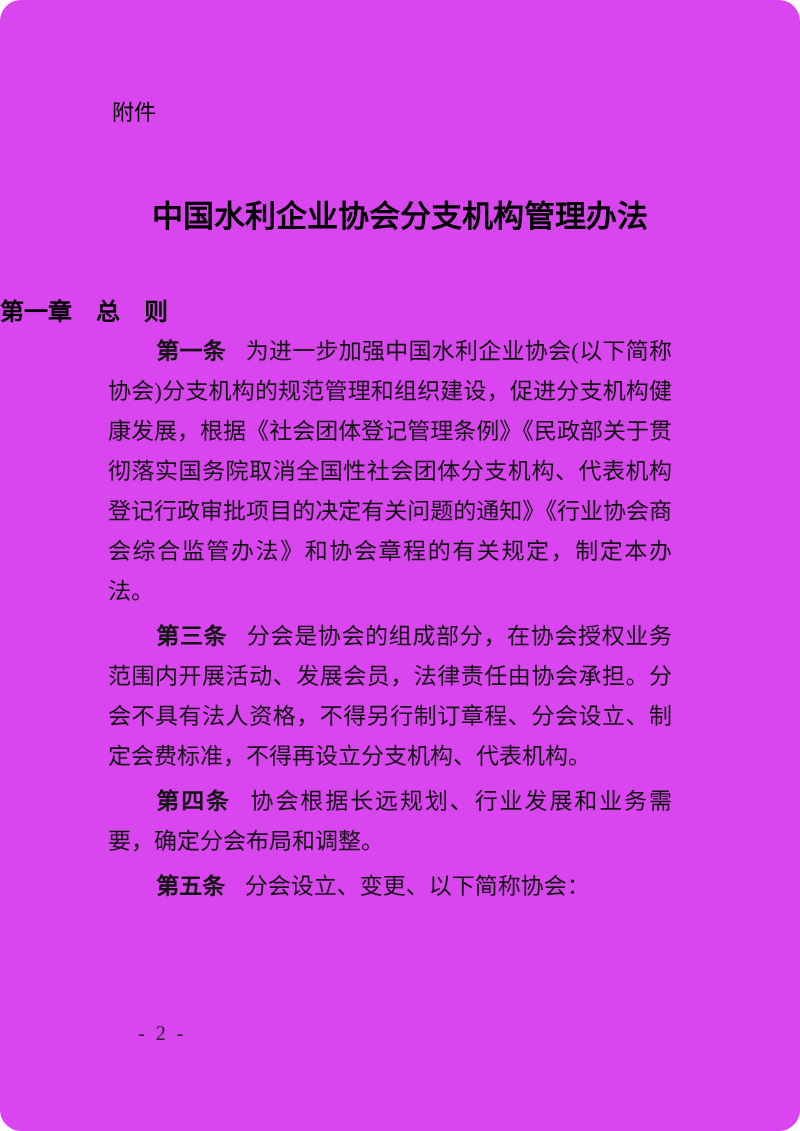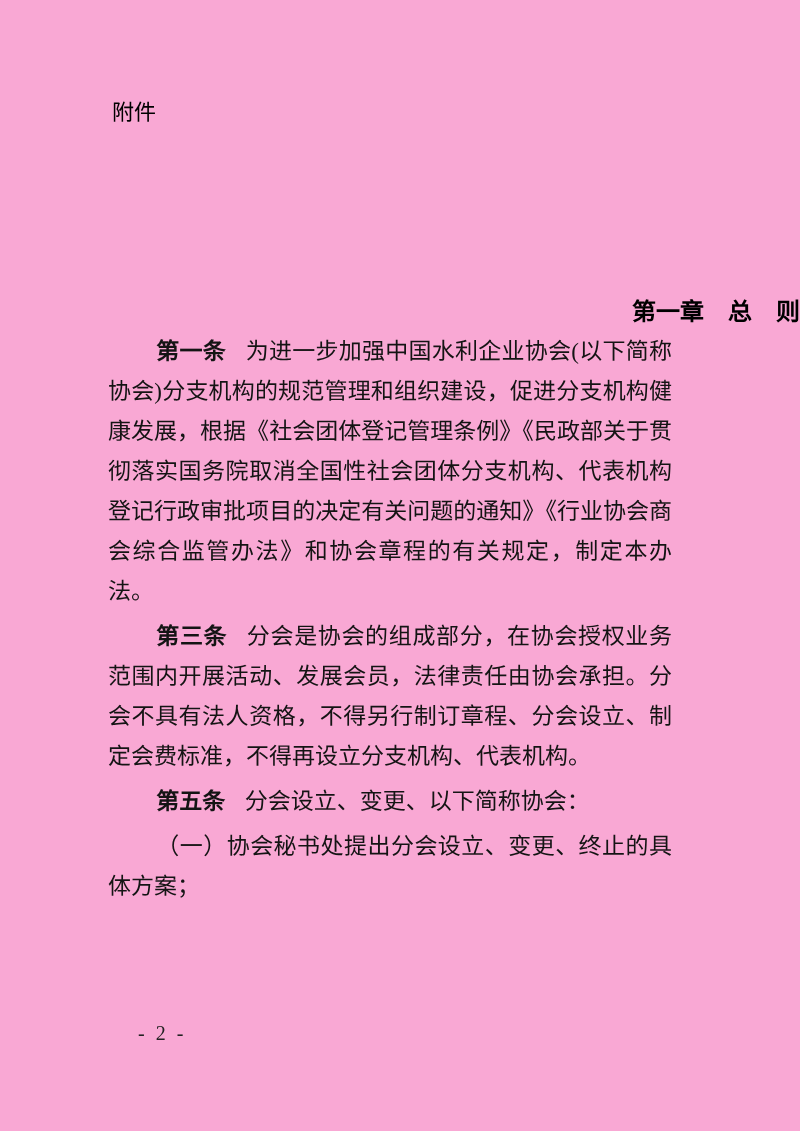--- a/index.html
+++ b/index.html
@@ -4,24 +4,25 @@
 <style>
   html, body {
     margin: 0;
     padding: 0;
     background: #ffffff;
   }
   .page {
     position: relative;
     width: 800px;
     height: 1131px;
-    background: #f9a8d4;
+    background: #d946ef;
     color: #000000;
     overflow: hidden;
     font-family: "Liberation Serif", serif;
+    border-radius: 21px;
   }
   .attachment-label {
     position: absolute;
     left: 112px;
     top: 100px;
     font-size: 22px;
     line-height: 26px;
     font-family: "Liberation Sans", sans-serif;
     color: #000000;
   }
@@ -35,21 +36,21 @@
     font-weight: 700;
     letter-spacing: 0px;
     font-family: "Liberation Serif", serif;
     color: #000000;
   }
   .chapter-heading {
     position: absolute;
     left: 0;
     top: 292px;
     width: 800px;
-    text-align: right;
+    text-align: left;
     font-size: 24px;
     font-weight: 700;
     font-family: "Liberation Sans", sans-serif;
     color: #000000;
   }
   .doc-body {
     position: absolute;
     left: 108px;
     top: 332px;
     width: 581px;
@@ -81,25 +82,26 @@
     font-family: "Liberation Serif", serif;
   }
 </style>
 </head>
 <body>
 
 <div class="page">
 
   <div class="attachment-label">附件</div>
 
+  <div class="doc-title">中国水利企业协会分支机构管理办法</div>
 
   <div class="chapter-heading">第一章　总　则</div>
 
   <div class="doc-body">
       <p class="para"><span class="clause-label">第一条</span><span class="clause-text">为进一步加强中国水利企业协会(以下简称协会)分支机构的规范管理和组织建设，促进分支机构健康发展，根据《社会团体登记管理条例》《民政部关于贯彻落实国务院取消全国性社会团体分支机构、代表机构登记行政审批项目的决定有关问题的通知》《行业协会商会综合监管办法》和协会章程的有关规定，制定本办法。</span></p>
       <p class="para"><span class="clause-label">第三条</span><span class="clause-text">分会是协会的组成部分，在协会授权业务范围内开展活动、发展会员，法律责任由协会承担。分会不具有法人资格，不得另行制订章程、分会设立、制定会费标准，不得再设立分支机构、代表机构。</span></p>
+      <p class="para"><span class="clause-label">第四条</span><span class="clause-text">协会根据长远规划、行业发展和业务需要，确定分会布局和调整。</span></p>
       <p class="para"><span class="clause-label">第五条</span><span class="clause-text">分会设立、变更、以下简称协会：</span></p>
-      <p class="para"><span class="clause-text">（一）协会秘书处提出分会设立、变更、终止的具体方案；</span></p>
     </div>
 
   <div class="page-number">- 2 -</div>
 
 </div>
 
 </body></html>

